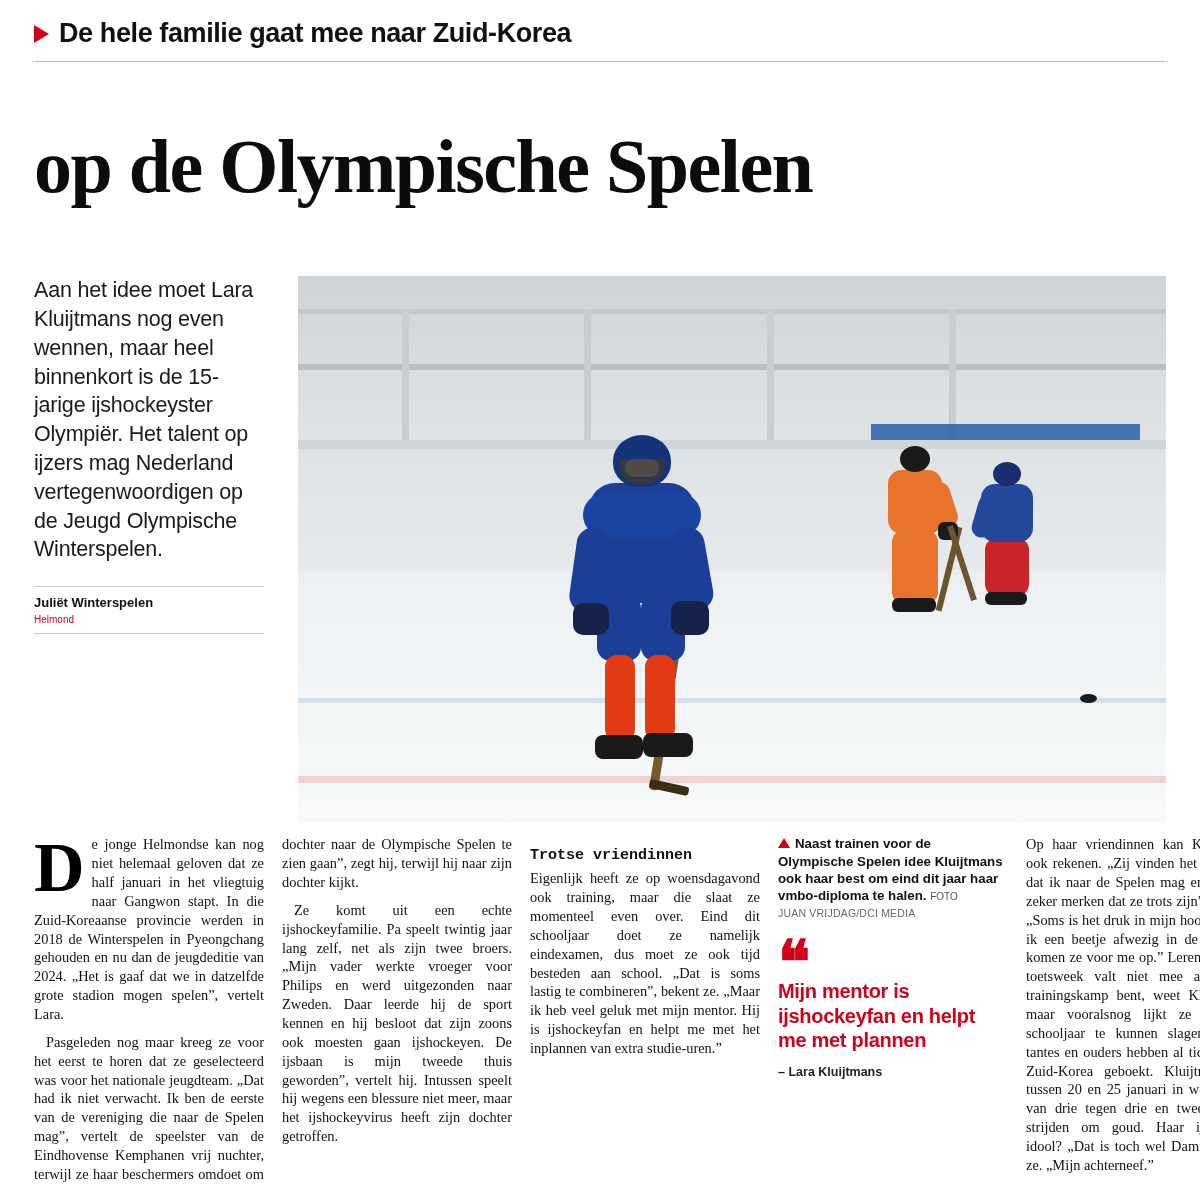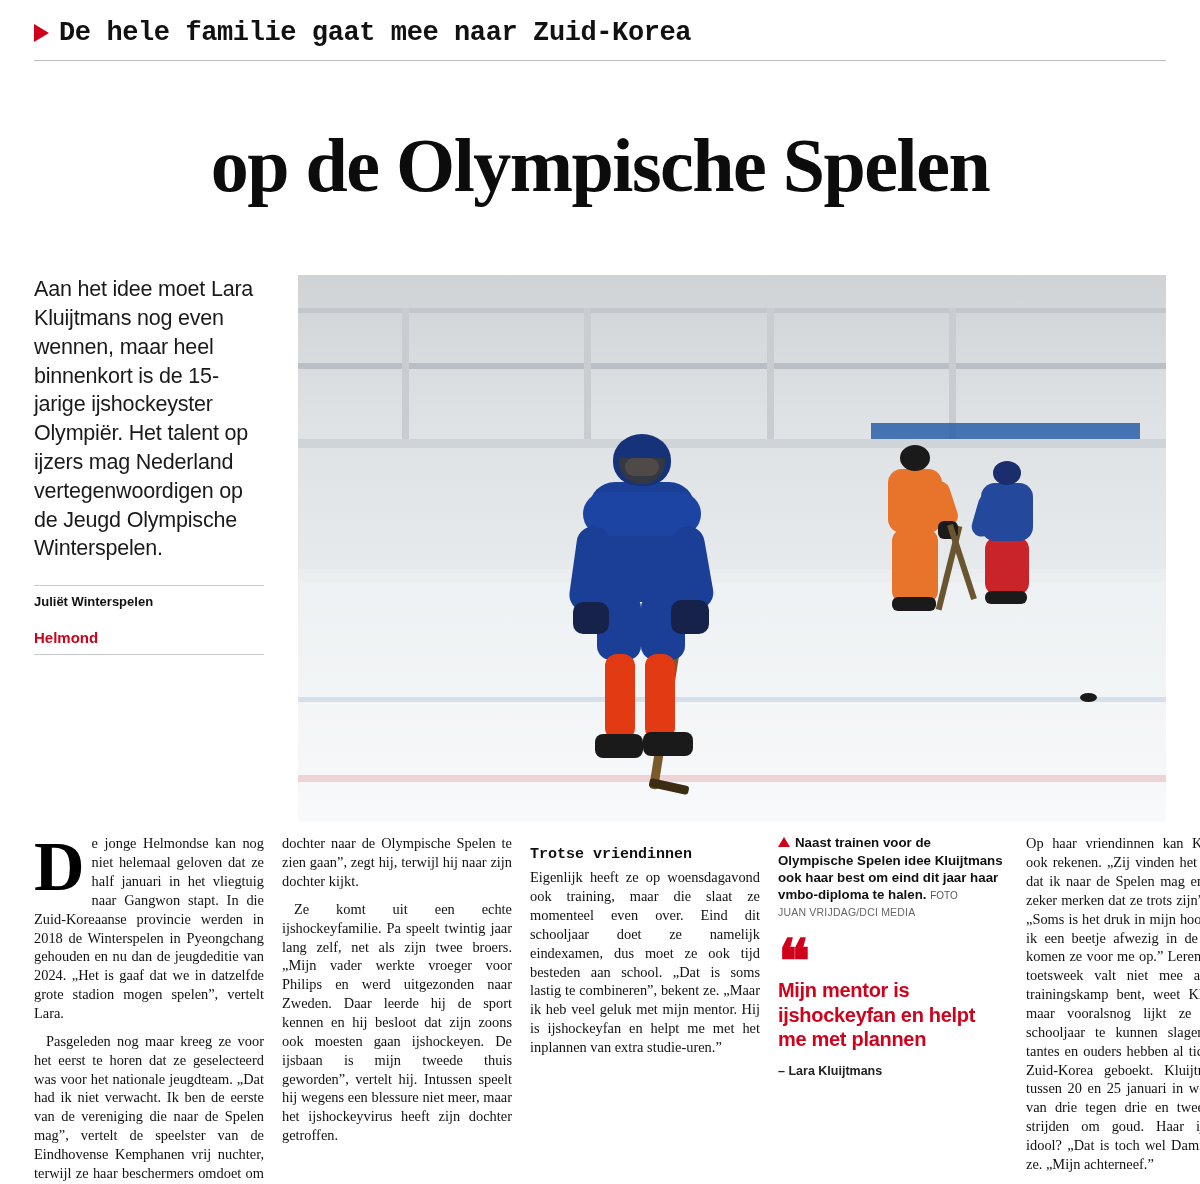--- a/index.html
+++ b/index.html
@@ -18,41 +18,41 @@
     padding:18px 34px 6px 34px;
   }
   .kicker-tri{
     width:0;height:0;
     border-top:9px solid transparent;
     border-bottom:9px solid transparent;
     border-left:15px solid #d0021b;
     flex:none;
   }
   .kicker-text{
-    font-family:Liberation Mono, monospace;
+    font-family:Liberation Sans, sans-serif;
     font-weight:bold;
     font-size:27px;
     letter-spacing:-0.4px;
     color:#111;
   }
   .rule{
     height:1px;background:#bbb;margin:6px 34px 0 34px;
   }
 
   
   .headline{
     font-family:"Liberation Serif", serif;
     font-weight:bold;
     font-size:76px;
     line-height:0.98;
     letter-spacing:-1.5px;
     padding:16px 34px 0 34px;
     color:#0c0c0c;
   }
-  .headline .l2{display:block;text-align:center;}
+  .headline .l2{display:block;}
 
   
   .content{
     display:flex;
     padding:22px 34px 0 34px;
     gap:34px;
   }
   .col-left{width:230px;flex:none;}
   .photo-wrap{flex:1;}
   .photo{
@@ -63,21 +63,21 @@
 
   .standfirst{
     font-family:"Liberation Sans", sans-serif;
     font-size:21.5px;
     line-height:1.34;
     color:#1a1a1a;
     letter-spacing:-0.2px;
   }
   .byline-sep{height:1px;background:#c9c9c9;margin:22px 0 8px 0;}
   .byline{font-size:13px;font-weight:bold;color:#111;}
-  .place{font-size:15px;font-weight:bold;color:#d0021b;margin-top:20px;}
+  .place{font-size:10px;font-weight:normal;color:#d0021b;margin-top:4px;}
   .place-sep{height:1px;background:#c9c9c9;margin:8px 0 10px 0;}
 
   
   .cols{
     display:flex;
     gap:18px;
     padding:0 34px 0 34px;
     margin-top:12px;
   }
   .col{width:230px;flex:none;}

